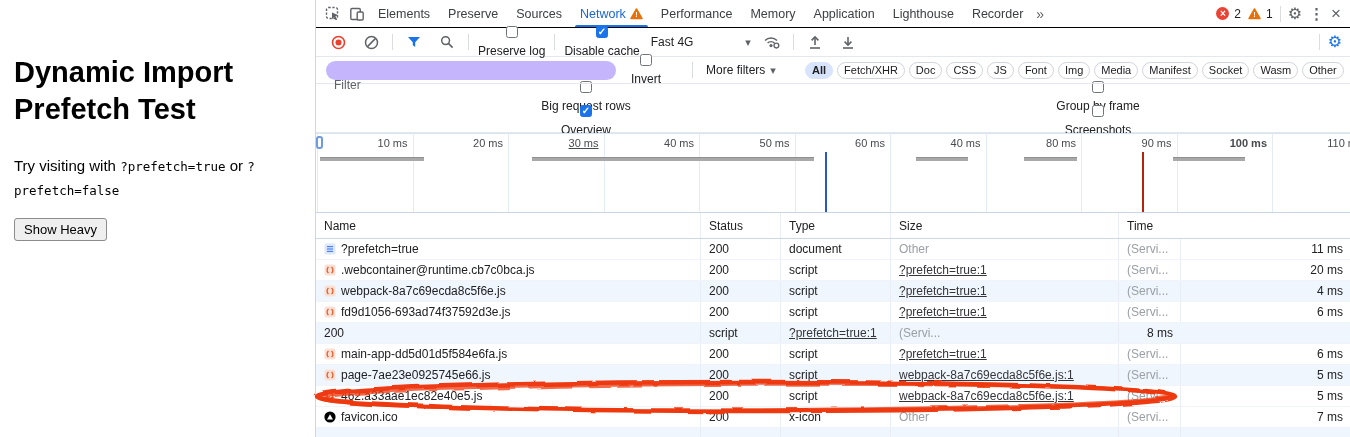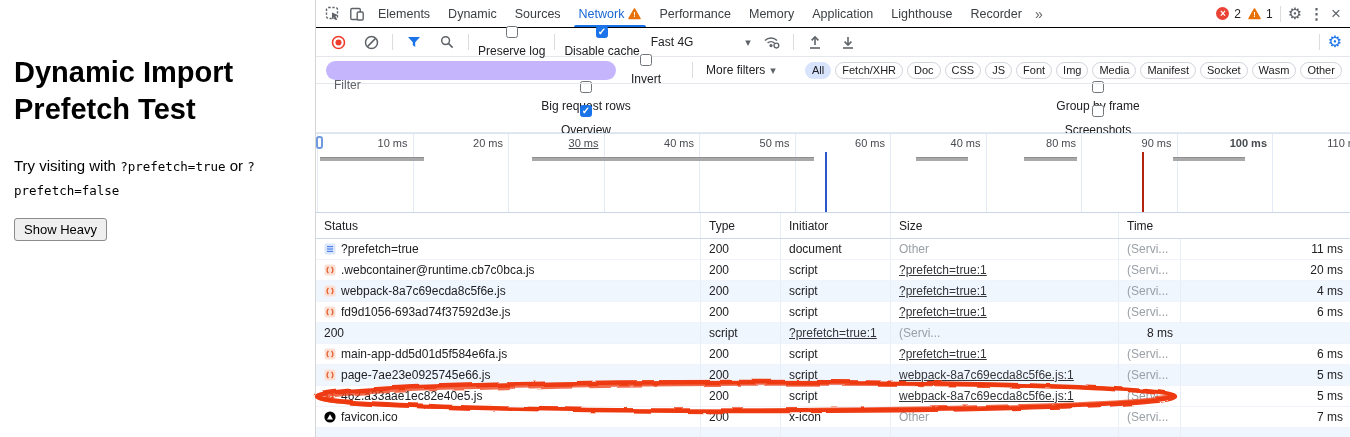--- a/index.html
+++ b/index.html
@@ -49,21 +49,21 @@
       border-radius:10px;padding:0 8px;box-sizing:border-box;flex-direction:column;}
   .filter-input-wrap input{border:none;background:transparent;outline:none;font-size:12px;width:100%;
       font-family:"Liberation Sans",sans-serif;color:#202124;}
   .filter-input-wrap input::placeholder{color:#5f6368;}
   .invert-wrap{position:absolute;left:315px;}
   .fb-div{position:absolute;left:376px;width:1px;height:16px;background:#dadce0;}
   .morefilters{position:absolute;left:390px;display:flex;align-items:center;gap:5px;color:#202124;}
   .pills{position:absolute;left:489px;right:4px;display:flex;align-items:center;gap:4px;}
   .pill{border:1px solid #d0d3d9;border-radius:9px;padding:1.5px 6px;font-size:11px;color:#202124;
       white-space:nowrap;background:#fff;}
-  .pill.selected{background:#d8e3fc;border-color:#d8e3fc;font-weight:normal;}
+  .pill.selected{background:#d8e3fc;border-color:#d8e3fc;font-weight:bold;}
   
   .options{height:49px;display:grid;grid-template-columns:520px auto;grid-auto-rows:24px;
       align-items:center;padding-left:10px;box-sizing:border-box;padding-top:1px;}
   
   .overview{position:relative;height:80px;border-top:1px solid #dbe4f2;border-bottom:1px solid #c8d6e8;
       box-sizing:border-box;overflow:hidden;}
   .ov-grid{position:absolute;top:0;bottom:0;width:1px;background:#e4ebf6;}
   .ov-tick{position:absolute;top:3px;width:68px;text-align:right;font-size:11px;color:#474a4f;}
   .ov-bar{position:absolute;top:23px;height:4px;background:#a9a9a9;border-top:1px solid #8f8f8f;box-sizing:border-box;}
   .ov-marker{position:absolute;top:18px;bottom:0;width:2px;}
@@ -114,21 +114,21 @@
         <svg width="16" height="16" viewBox="0 0 16 16">
             <rect x="1.8" y="2.5" width="9.5" height="11" rx="1.2" fill="none" stroke="#5f6368" stroke-width="1.4"></rect>
             <rect x="8.2" y="6" width="6" height="8" rx="1.2" fill="#fff" stroke="#5f6368" stroke-width="1.4"></rect>
           </svg>
       </span>
       <span style="display:flex;height:100%;">
           <span class="tab">
             <span>Elements</span>
           </span>
           <span class="tab">
-            <span>Dynamic</span>
+            <span>Preserve</span>
           </span>
           <span class="tab">
             <span>Sources</span>
           </span>
           <span class="tab active">
             <span>Network</span>
             <svg width="13" height="12" viewBox="0 0 14 13">
               <path d="M7 1 L13 11.5 H1 Z" fill="#e8710a" stroke="#e8710a" stroke-width="1.6" stroke-linejoin="round"></path>
               <text x="7" y="10" text-anchor="middle" font-size="8" font-weight="bold" fill="#fff" font-family="Liberation Sans,sans-serif">!</text>
             </svg>
@@ -315,23 +315,23 @@
         <span class="ov-bar" style="left: 215.875px; width: 281.725px;"></span>
         <span class="ov-bar" style="left: 599.785px; width: 52.525px;"></span>
         <span class="ov-bar" style="left: 707.7px; width: 53.48px;"></span>
         <span class="ov-bar" style="left: 856.68px; width: 72.58px;"></span>
         <span class="ov-marker" style="left: 509.06px; background: rgb(42, 86, 198);"></span>
         <span class="ov-marker" style="left: 826.12px; background: rgb(178, 35, 16);"></span>
         <span class="ov-handle"></span>
       </div>
 
     <div class="grid thead">
+        <span class="hc">Name</span>
         <span class="hc">Status</span>
         <span class="hc">Type</span>
-        <span class="hc">Initiator</span>
         <span class="hc">Size</span>
         <span class="hc">Time</span>
       </div>
     <div>
         <div class="grid trow">
           <span class="tc">
             <span class="ric">
               <svg width="12" height="12" viewBox="0 0 12 12">
                 <rect x="0.5" y="0.5" width="11" height="11" rx="2" fill="#dbe6fb"></rect>
                 <line x1="3" y1="3.6" x2="9" y2="3.6" stroke="#4e80ee" stroke-width="1.2"></line>

